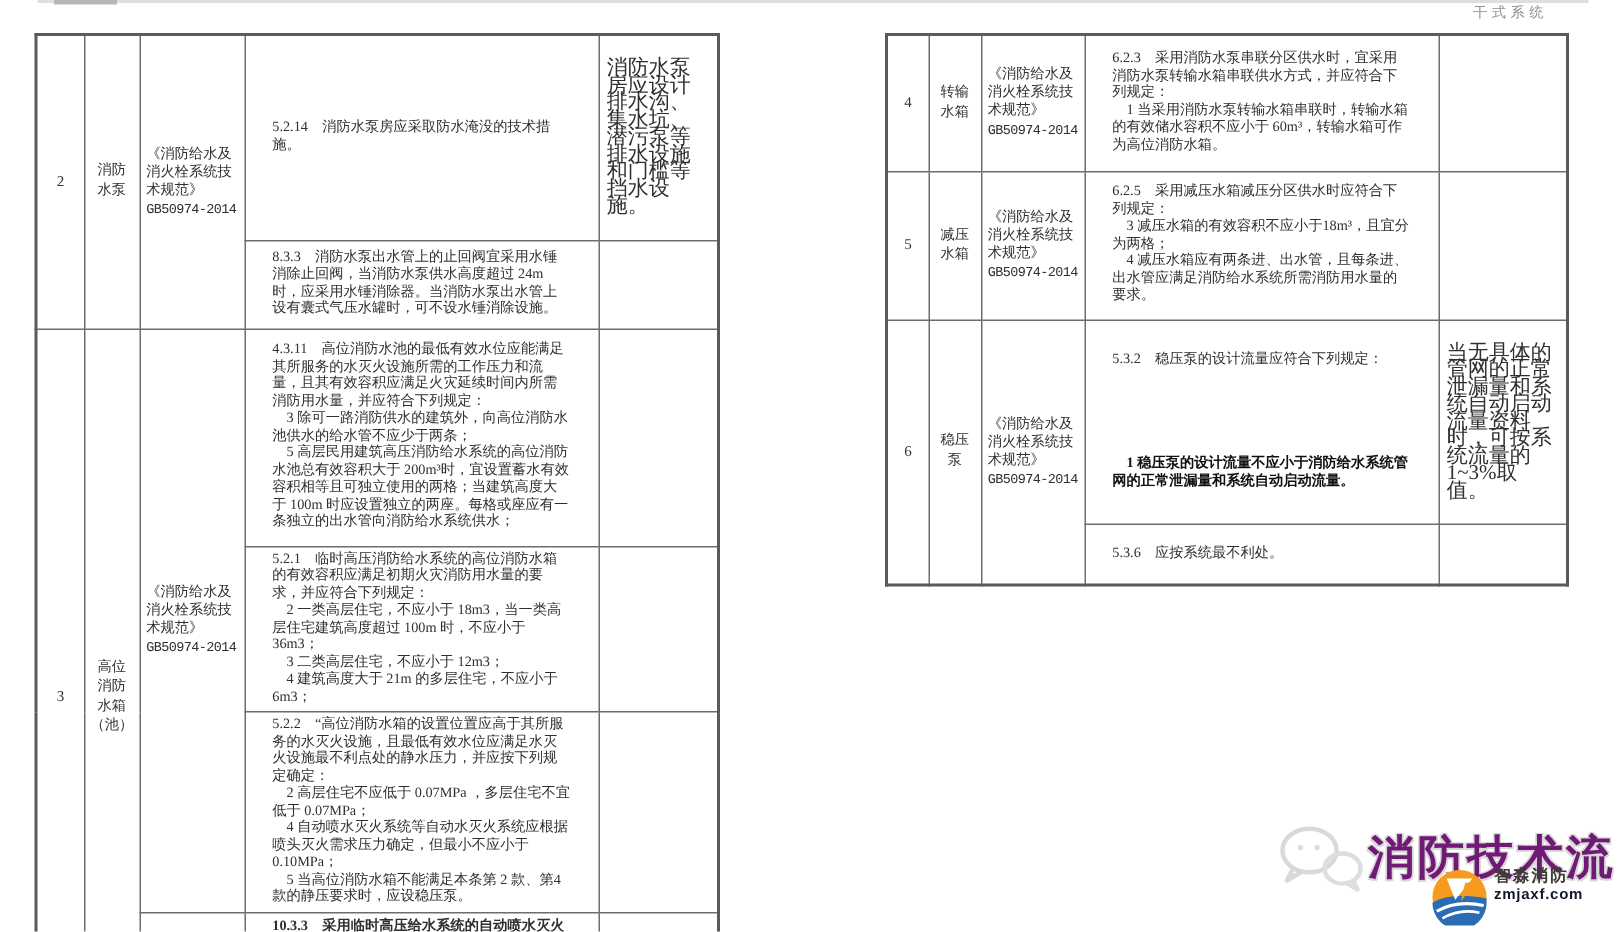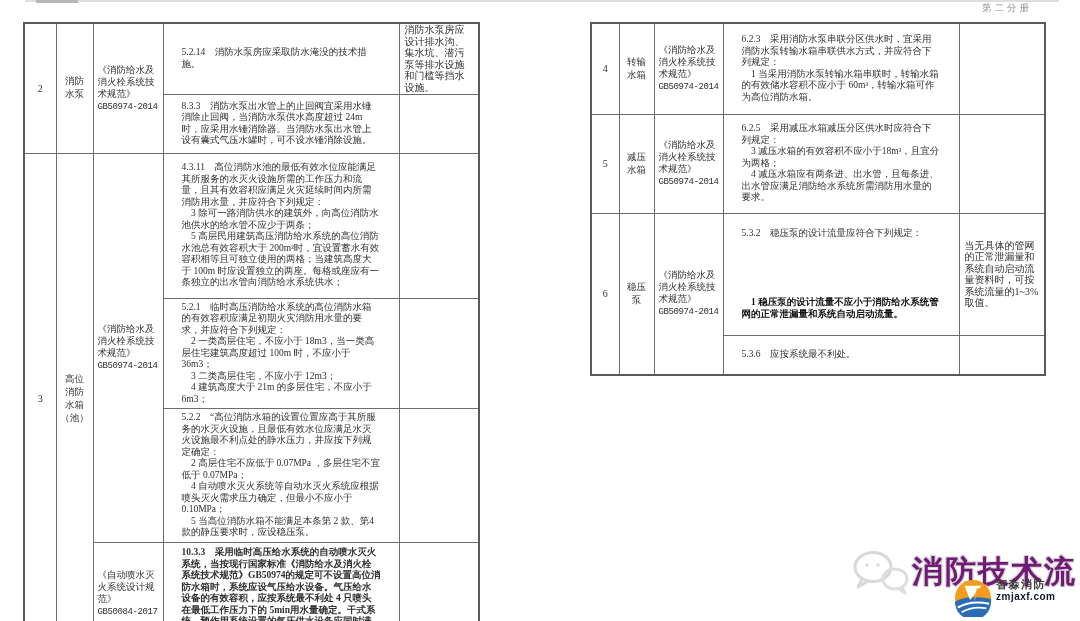--- a/index.html
+++ b/index.html
@@ -20,21 +20,21 @@
   }
   .tbl td{
     border:1px solid #6d6d6d;vertical-align:middle;color:#2f2f2f;
     overflow:hidden;
   }
   td.num{text-align:center;font-size:10px;}
   td.name{text-align:center;font-size:9.5px;line-height:13px;white-space:pre-line;padding:12px 1px;}
   td.std{font-size:9.5px;line-height:12px;padding:3px 4px;text-align:left;}
   .std-code{display:block;font-size:9px;letter-spacing:-0.4px;margin-top:1px;white-space:nowrap;font-family:Liberation Mono, monospace;}
   td.req{font-size:9.5px;line-height:11.5px;padding:3px 18px;white-space:pre-line;text-align:left;}
-  td.note{font-size:10px;line-height:11.5px;padding:0 5px;white-space:pre-line;text-align:left;}
+  td.note{font-size:14px;line-height:11.5px;padding:16px 5px;white-space:pre-line;text-align:left;}
   .bold{font-weight:bold;color:#101010;margin-top:46px;}
   .blk{display:block;white-space:pre-line;}
   
   .watermark{position:absolute;left:850px;top:549px;display:flex;align-items:center;gap:2px;}
   .wm-text{
     font-family:"Liberation Sans",sans-serif;font-weight:bold;
     font-size:31px;letter-spacing:2px;color:#701a75;
     text-shadow:-1px -1px 0 #d7d7d7,1px -1px 0 #d7d7d7,-1px 1px 0 #d7d7d7,1px 1px 0 #d7d7d7;
     white-space:nowrap;
   }
@@ -49,21 +49,21 @@
     font-family:"Liberation Sans",sans-serif;font-weight:bold;
     font-size:10px;color:#0f172a;letter-spacing:0.5px;margin-top:2px;white-space:nowrap;
   }
 </style>
 </head>
 <body>
 
 <div class="top-strip"></div>
 <div class="top-strip-dark"></div>
 
-<div class="volume-label">第二分册</div>
+<div class="volume-label">干式系统</div>
 
 <table class="tbl" style="left:23px;top:22px;width:455px;">
   <colgroup>
     <col style="width:32px">
       <col style="width:37px">
       <col style="width:70px">
       <col style="width:236px">
       <col style="width:80px">
   </colgroup>
   <tbody>

